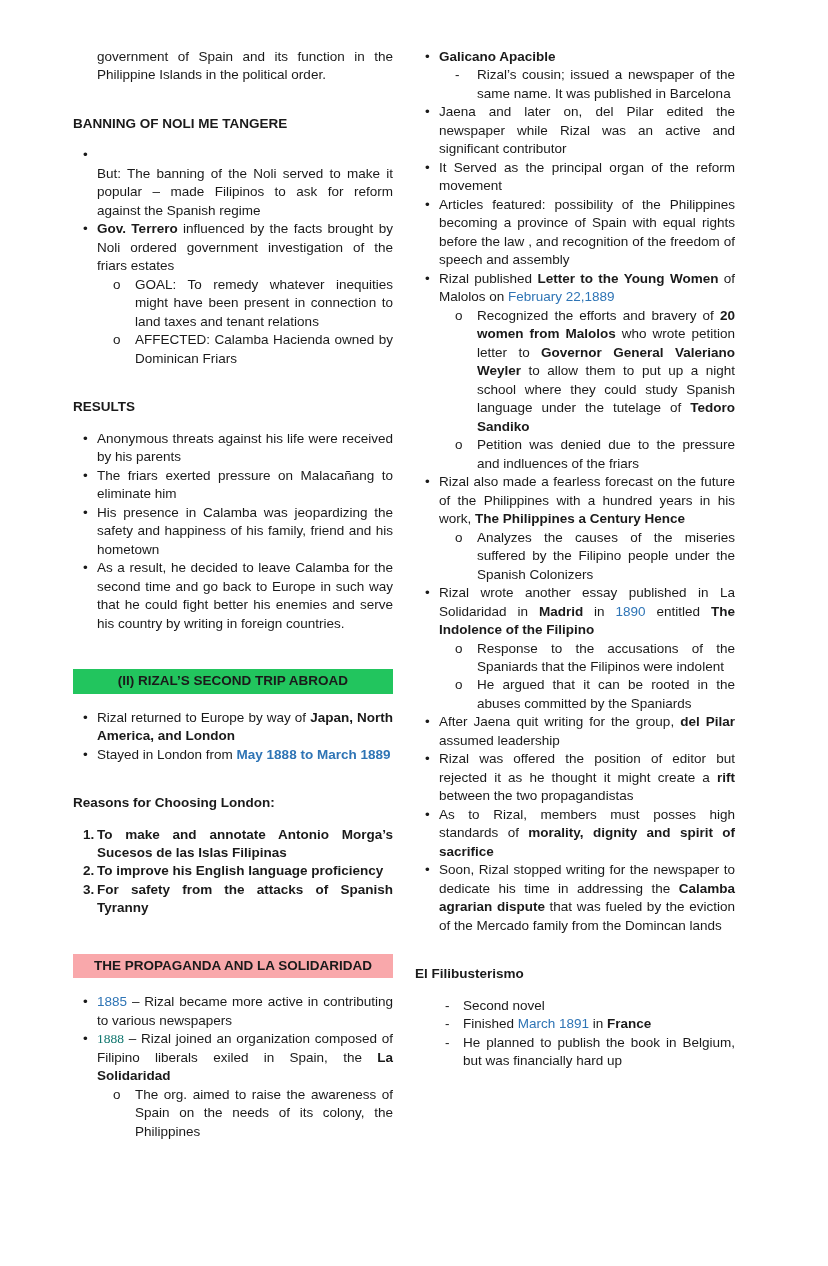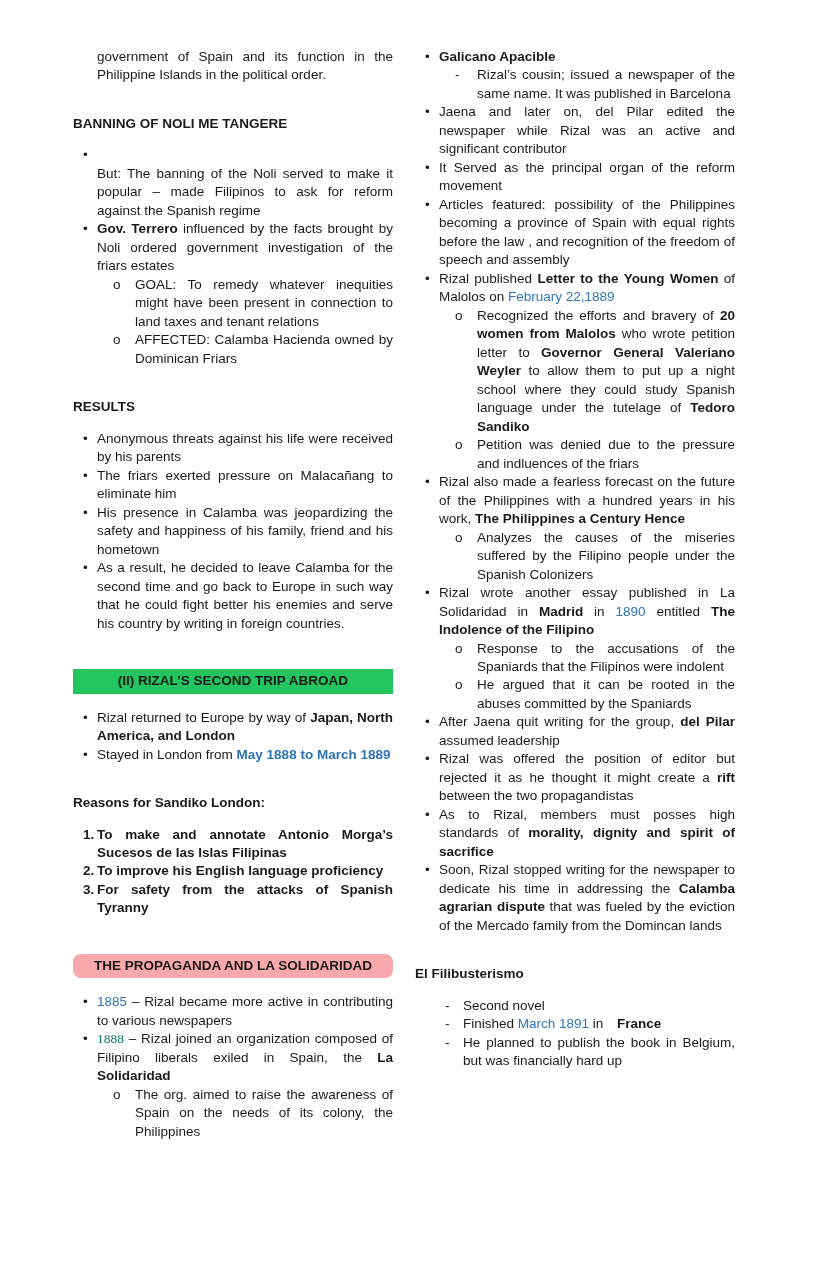--- a/index.html
+++ b/index.html
@@ -75,36 +75,36 @@
       <div class="list bullet">
         <div class="li">
           <span class="marker">•</span>
           <span class="txt"><span class="seg">Rizal returned to Europe by way of </span><span class="seg" style="font-weight: 700;">Japan, North America, and London</span></span>
         </div>
         <div class="li">
           <span class="marker">•</span>
           <span class="txt"><span class="seg">Stayed in London from </span><span class="seg" style="font-weight: 700; color: rgb(46, 116, 181);">May 1888 to March 1889</span></span>
         </div>
       </div>
-      <div class="h2"><span class="seg">Reasons for Sandiko London:</span></div>
+      <div class="h2"><span class="seg">Reasons for Choosing London:</span></div>
       <div class="list numbered">
         <div class="li">
           <span class="marker">1.</span>
           <span class="txt"><span class="seg" style="font-weight: 700;">To make and annotate Antonio Morga’s </span><span class="seg" style="font-weight: 700; ">Sucesos de las Islas Filipinas</span></span>
         </div>
         <div class="li">
           <span class="marker">2.</span>
           <span class="txt"><span class="seg" style="font-weight: 700;">To improve his English language proficiency</span></span>
         </div>
         <div class="li">
           <span class="marker">3.</span>
           <span class="txt"><span class="seg" style="font-weight: 700;">For safety from the attacks of Spanish Tyranny</span></span>
         </div>
       </div>
-      <div class="hl" style="background: rgb(249, 168, 171); border-radius: 8px;"><span class="seg">THE PROPAGANDA AND LA SOLIDARIDAD</span></div>
+      <div class="hl" style="background: rgb(249, 168, 171);"><span class="seg">THE PROPAGANDA AND LA SOLIDARIDAD</span></div>
       <div class="list bullet">
         <div class="li">
           <span class="marker">•</span>
           <span class="txt"><span class="seg" style="color: rgb(46, 116, 181);">1885</span><span class="seg"> – Rizal became more active in contributing to various newspapers</span></span>
         </div>
         <div class="li">
           <span class="marker">•</span>
           <span class="txt"><span class="seg" style="color: #0f766e; font-family: Liberation Serif, serif;">1888</span><span class="seg"> – Rizal joined an organization composed of Filipino liberals exiled in Spain, the </span><span class="seg" style="font-weight: 700;">La Solidaridad</span></span>
         </div>
         <div class="li sub">
@@ -185,21 +185,21 @@
         </div>
       </div>
       <div class="h2"><span class="seg">El Filibusterismo</span></div>
       <div class="list dash">
         <div class="li">
           <span class="marker">-</span>
           <span class="txt"><span class="seg">Second novel</span></span>
         </div>
         <div class="li">
           <span class="marker">-</span>
-          <span class="txt"><span class="seg">Finished </span><span class="seg" style="color: rgb(46, 116, 181);">March 1891</span><span class="seg"> in </span><span class="seg" style="font-weight: 700; margin-left: 10px;">France</span></span>
+          <span class="txt"><span class="seg">Finished </span><span class="seg" style="color: rgb(46, 116, 181);">March 1891</span><span class="seg"> in </span><span class="seg" style="font-weight: 700;">France</span></span>
         </div>
         <div class="li">
           <span class="marker">-</span>
           <span class="txt"><span class="seg">He planned to publish the book in Belgium, but was financially hard up</span></span>
         </div>
       </div>
     </div>
 </div>
 
 </body></html>

